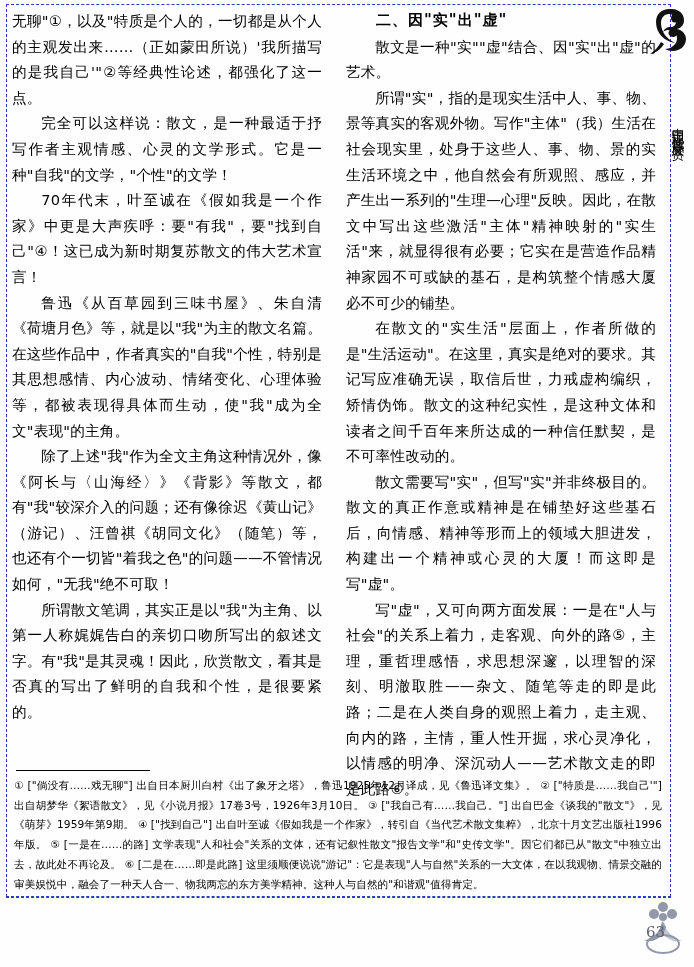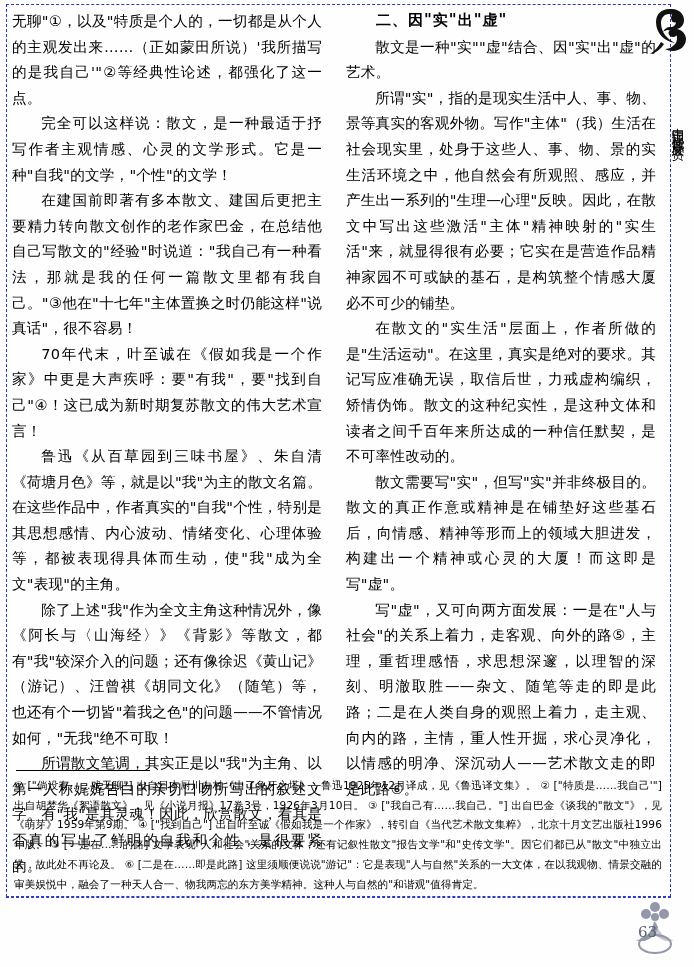--- a/index.html
+++ b/index.html
@@ -97,21 +97,21 @@
     line-height:20px;
     color:#000;
   }
   #ornament-top{
     position:absolute;
     right:4px;top:6px;
     width:44px;height:52px;
   }
   #page-number-wrap{
     position:absolute;
-    right:8px;bottom:8px;
+    right:0;bottom:8px;
     width:62px;height:62px;
   }
   #page-number{
     position:absolute;
     left:14px;top:26px;
     font-size:15px;
     color:#5b6070;
     font-family:"DejaVu Serif","Liberation Serif",serif;
   }
 </style>
@@ -134,21 +134,20 @@
     </svg>
   </div>
 
   <div id="runhead">中国现当代散文欣赏</div>
 
   <div id="columns">
 
     <div class="col left">
       <p class="para noindent">无聊"①，以及"特质是个人的，一切都是从个人的主观发出来……（正如蒙田所说）'我所描写的是我自己'"②等经典性论述，都强化了这一点。</p>
       <p class="para">完全可以这样说：散文，是一种最适于抒写作者主观情感、心灵的文学形式。它是一种"自我"的文学，"个性"的文学！</p>
-      <p class="para">在建国前即著有多本散文、建国后更把主要精力转向散文创作的老作家巴金，在总结他自己写散文的"经验"时说道："我自己有一种看法，那就是我的任何一篇散文里都有我自己。"③他在"十七年"主体置换之时仍能这样"说真话"，很不容易！</p>
       <p class="para">70年代末，叶至诚在《假如我是一个作家》中更是大声疾呼：要"有我"，要"找到自己"④！这已成为新时期复苏散文的伟大艺术宣言！</p>
       <p class="para">鲁迅《从百草园到三味书屋》、朱自清《荷塘月色》等，就是以"我"为主的散文名篇。在这些作品中，作者真实的"自我"个性，特别是其思想感情、内心波动、情绪变化、心理体验等，都被表现得具体而生动，使"我"成为全文"表现"的主角。</p>
       <p class="para">除了上述"我"作为全文主角这种情况外，像《阿长与〈山海经〉》《背影》等散文，都有"我"较深介入的问题；还有像徐迟《黄山记》（游记）、汪曾祺《胡同文化》（随笔）等，也还有个一切皆"着我之色"的问题——不管情况如何，"无我"绝不可取！</p>
       <p class="para">所谓散文笔调，其实正是以"我"为主角、以第一人称娓娓告白的亲切口吻所写出的叙述文字。有"我"是其灵魂！因此，欣赏散文，看其是否真的写出了鲜明的自我和个性，是很要紧的。</p>
     </div>
 
     <div class="col right">
       <h2 class="section">二、因"实"出"虚"</h2>
       <p class="para">散文是一种"实""虚"结合、因"实"出"虚"的艺术。</p>
       <p class="para">所谓"实"，指的是现实生活中人、事、物、景等真实的客观外物。写作"主体"（我）生活在社会现实里，处身于这些人、事、物、景的实生活环境之中，他自然会有所观照、感应，并产生出一系列的"生理—心理"反映。因此，在散文中写出这些激活"主体"精神映射的"实生活"来，就显得很有必要；它实在是营造作品精神家园不可或缺的基石，是构筑整个情感大厦必不可少的铺垫。</p>

